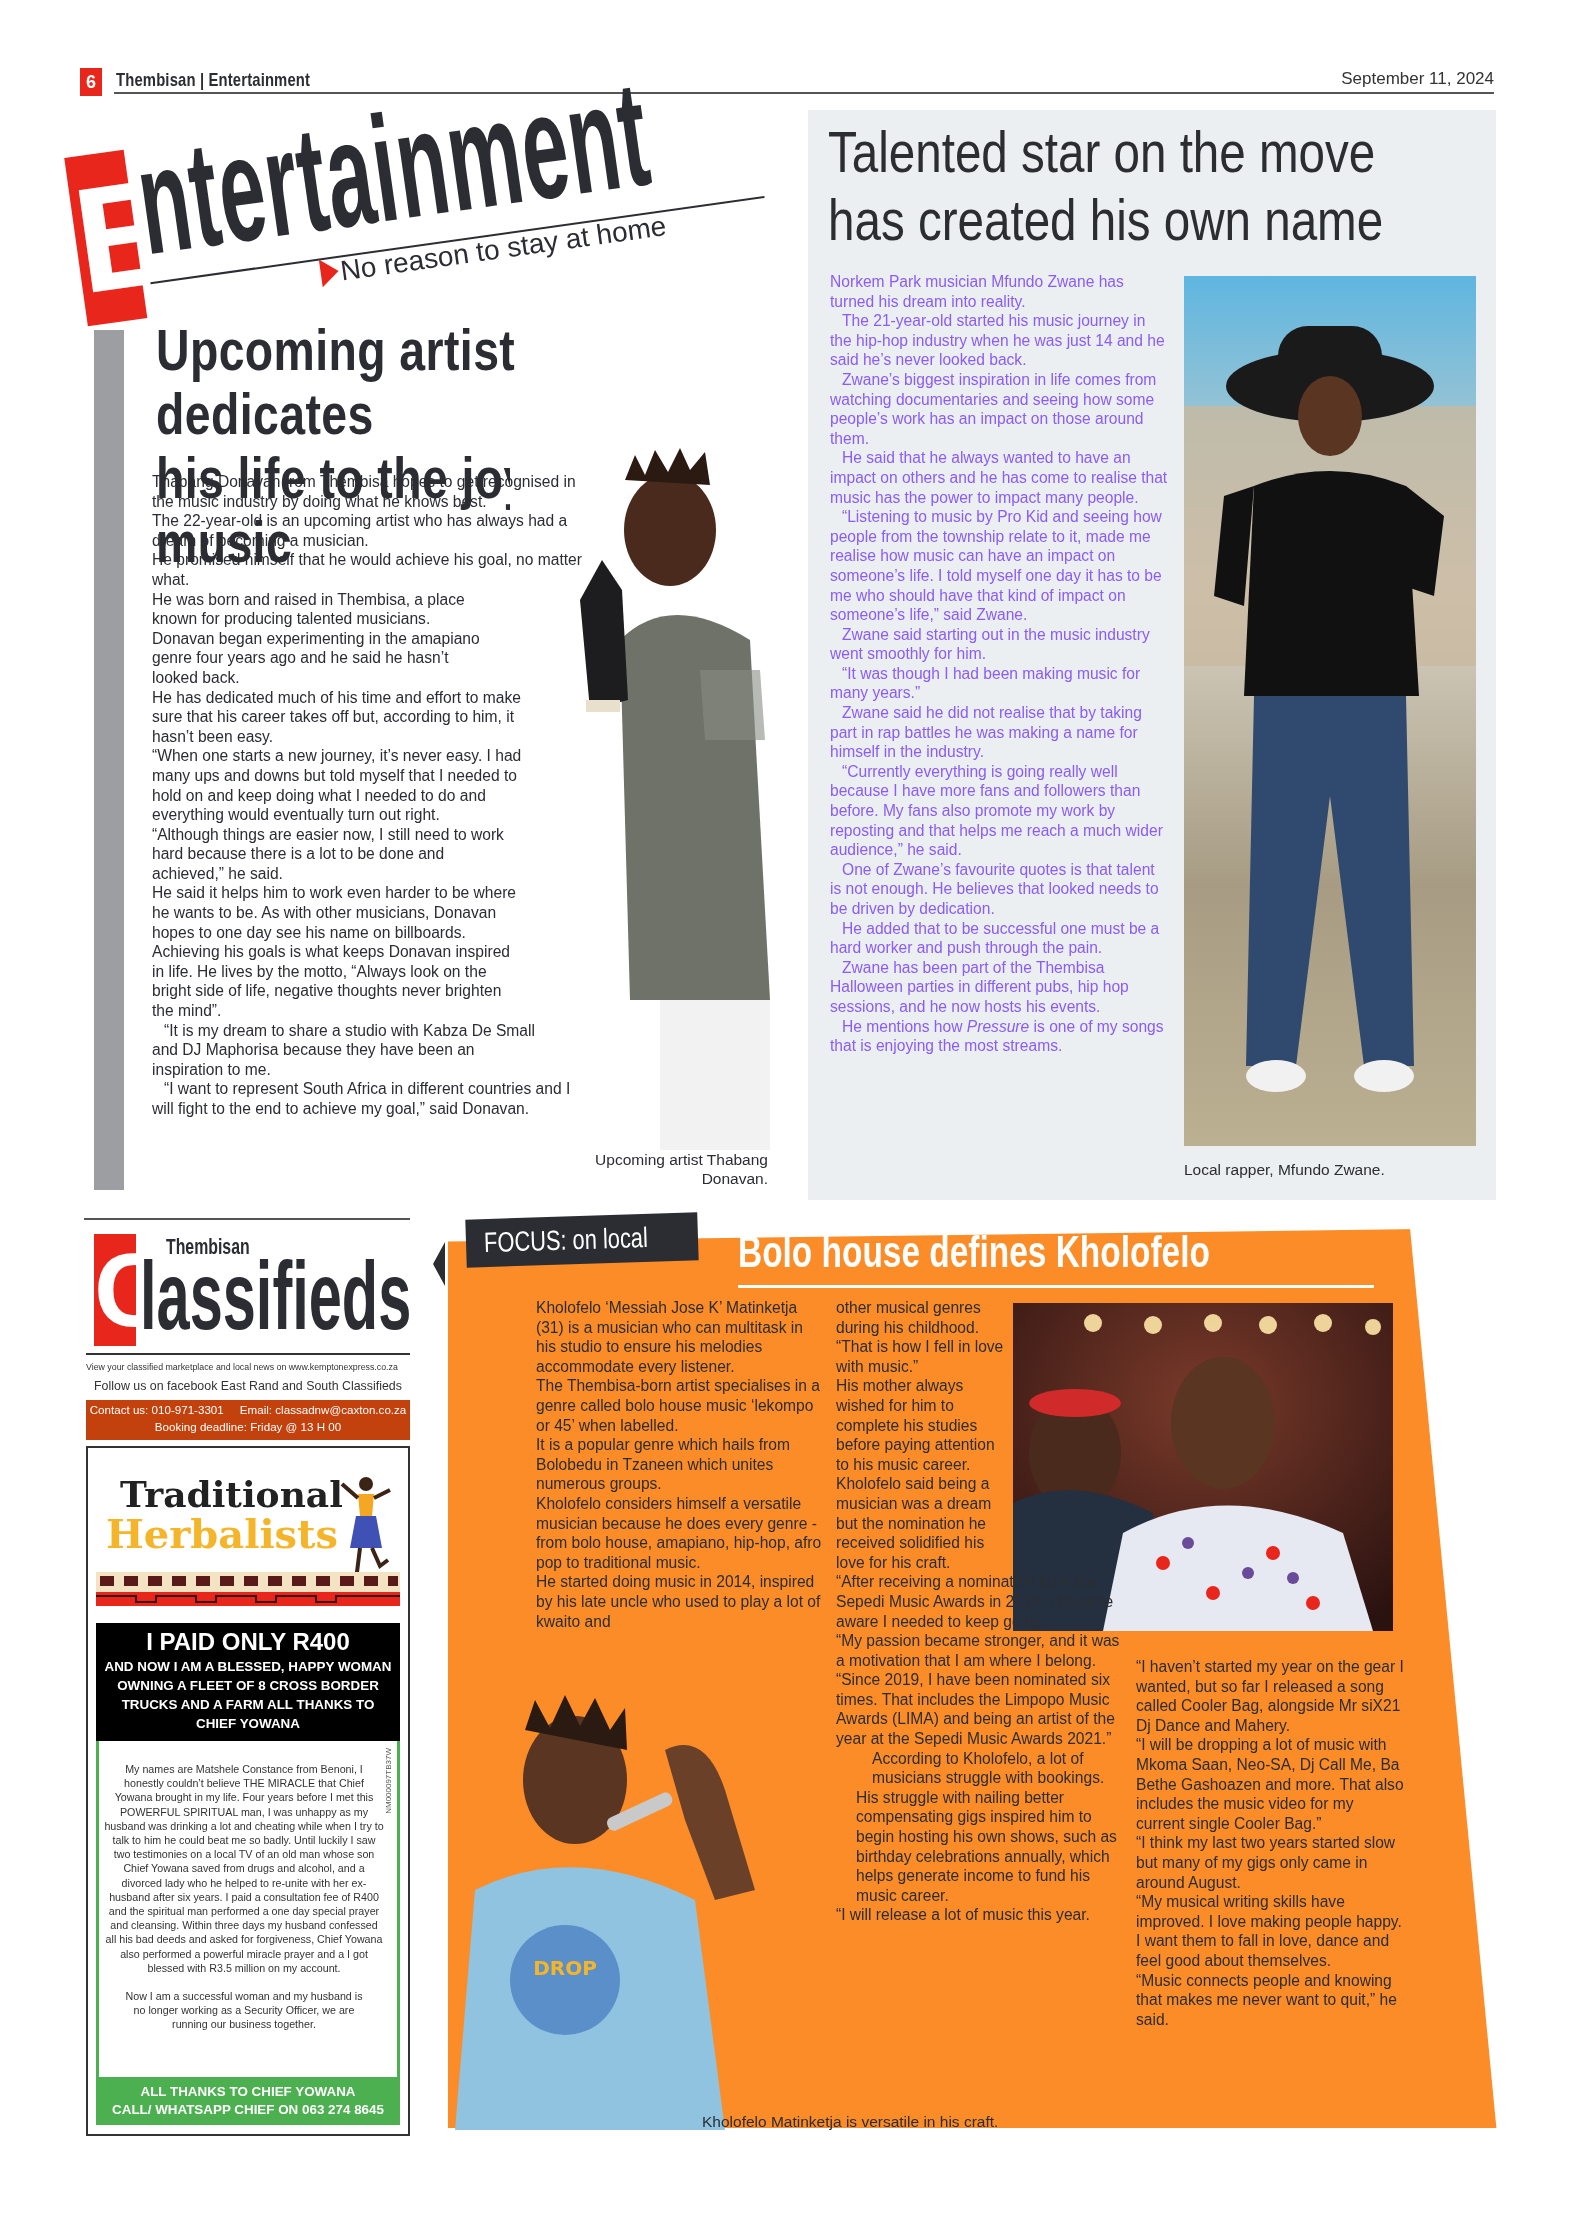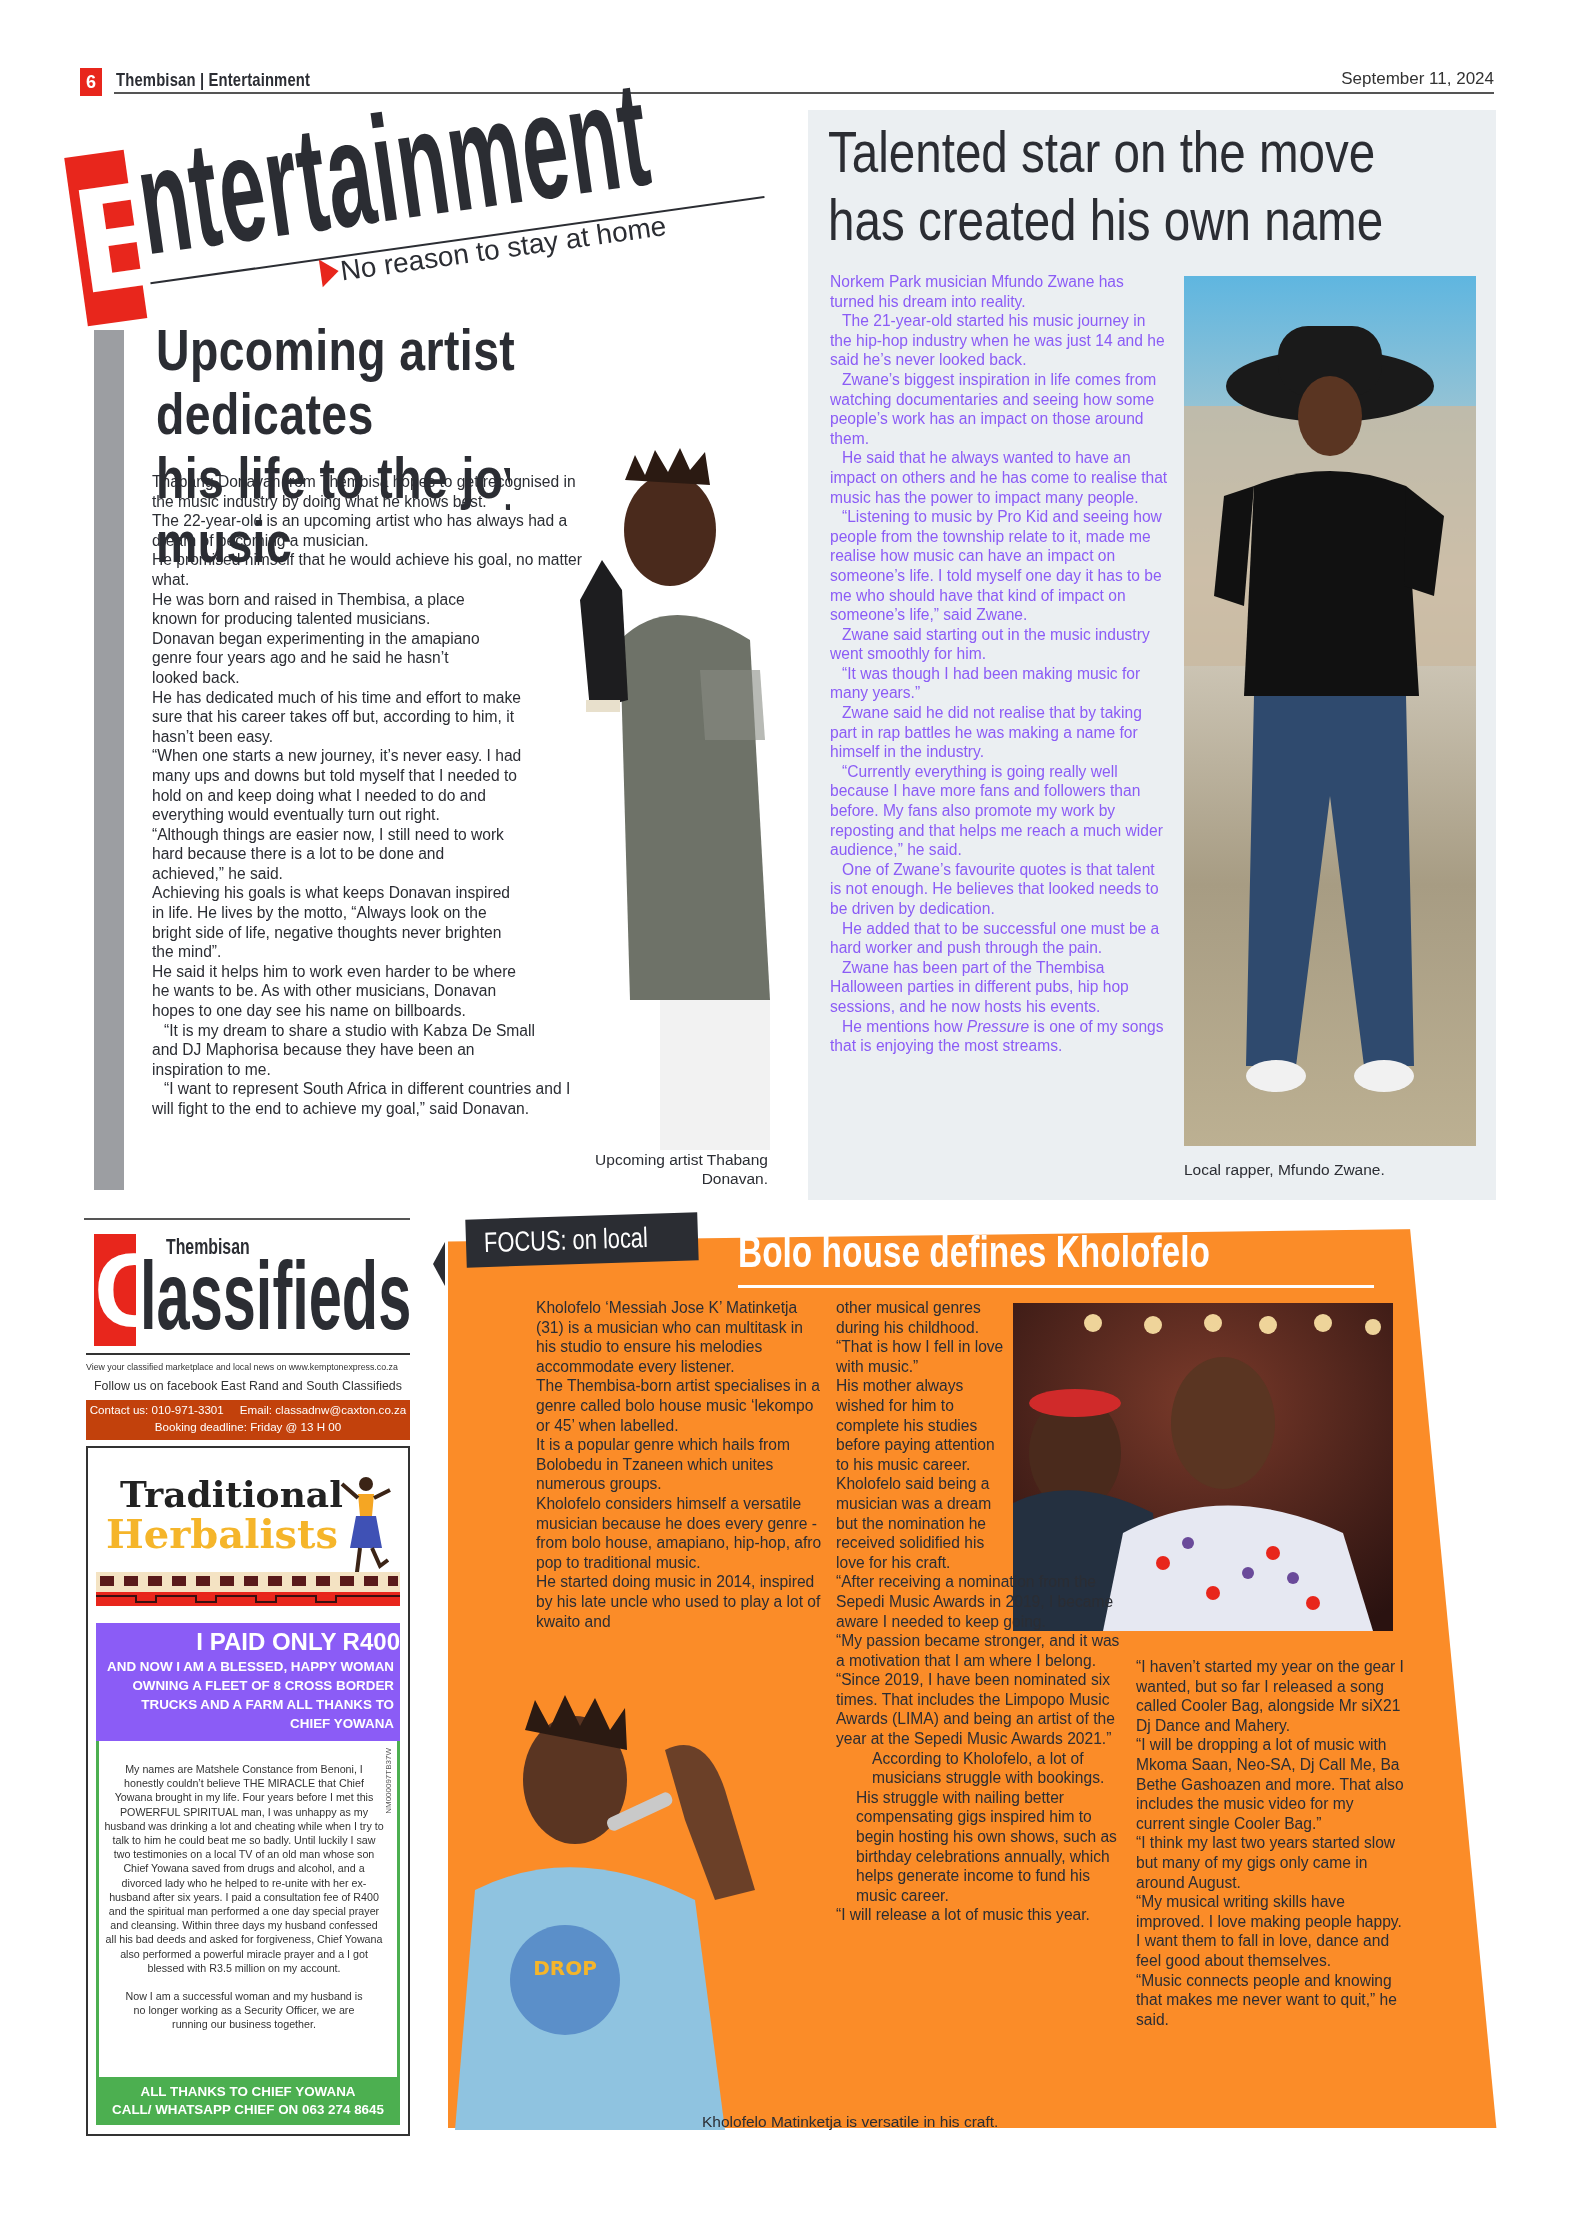--- a/index.html
+++ b/index.html
@@ -58,21 +58,21 @@
   .cls-line1 { left: 86px; top: 1360px; width: 324px; font: 8.8px/14px "Liberation Sans", sans-serif; color: #333; white-space: nowrap; }
   .cls-line2 { left: 86px; top: 1378px; width: 324px; font: 12.4px/16px "Liberation Sans", sans-serif; color: #333; text-align: center; white-space: nowrap; }
   .cls-contact { left: 86px; top: 1400px; width: 324px; height: 40px; background: #c2410c; color: #fff;
     font: 11.6px/17px "Liberation Sans", sans-serif; text-align: center; padding-top: 1px; }
 
   .ad-box { left: 86px; top: 1446px; width: 324px; height: 690px; border: 2px solid #333; background: #fff; }
   .ad-trad { left: 120px; top: 1474px; font: bold 36px/40px "DejaVu Serif", serif; color: #222; }
   .ad-herb { left: 106px; top: 1512px; font: bold 40px/44px "DejaVu Serif", serif; color: #f5b52a; }
   .ad-dancer { left: 336px; top: 1470px; width: 60px; height: 120px; }
   .ad-band { left: 96px; top: 1572px; width: 304px; height: 34px; }
-  .ad-green { left: 96px; top: 1623px; width: 304px; height: 118px; background: #8b5cf6; color: #fff; text-align: right; }
+  .ad-green { left: 96px; top: 1623px; width: 304px; height: 118px; background: #000000; color: #fff; text-align: center; }
   .ad-green .big { font: bold 24px/30px "Liberation Sans", sans-serif; margin-top: 4px; }
   .ad-green .sub { font: bold 13.4px/19px "Liberation Sans", sans-serif; }
   .ad-testi { left: 96px; top: 1741px; width: 304px; height: 336px; border: 3px solid #4caf50; border-top: none; border-bottom: none; background: #fff; }
   .ad-testi-text { left: 104px; top: 1762px; width: 288px; font: 10.7px/14.2px "Liberation Sans", sans-serif; color: #333; text-align: center; }
   .ad-testi-text p { margin: 0 8px 14px 0; }
   .ad-code { left: 384px; top: 1748px; font: 8px/10px "Liberation Sans", sans-serif; color: #555; writing-mode: vertical-rl; transform: rotate(180deg); }
   .ad-footer { left: 96px; top: 2077px; width: 304px; height: 48px; background: #4caf50; color: #fff;
     font: bold 13.4px/18px "Liberation Sans", sans-serif; text-align: center; padding-top: 6px; }
 
   
@@ -131,22 +131,22 @@
 
 <div class="abs s1-body">
   <p>Thabang Donavan from Thembisa hopes to get recognised in the music industry by doing what he knows best.</p>
   <p>The 22-year-old is an upcoming artist who has always had a dream of becoming a musician.</p>
   <p>He promised himself that he would achieve his goal, no matter what.</p>
   <p style="width:360px">He was born and raised in Thembisa, a place known for producing talented musicians.</p>
   <p style="width:340px">Donavan began experimenting in the amapiano genre four years ago and he said he hasn’t looked back.</p>
   <p style="width:380px">He has dedicated much of his time and effort to make sure that his career takes off but, according to him, it hasn’t been easy.</p>
   <p style="width:380px">“When one starts a new journey, it’s never easy. I had many ups and downs but told myself that I needed to hold on and keep doing what I needed to do and everything would eventually turn out right.</p>
   <p style="width:360px">“Although things are easier now, I still need to work hard because there is a lot to be done and achieved,” he said.</p>
+  <p style="width:385px">He said it helps him to work even harder to be where he wants to be. As with other musicians, Donavan hopes to one day see his name on billboards.</p>
   <p style="width:370px">Achieving his goals is what keeps Donavan inspired in life. He lives by the motto, “Always look on the bright side of life, negative thoughts never brighten the mind”.</p>
-  <p style="width:385px">He said it helps him to work even harder to be where he wants to be. As with other musicians, Donavan hopes to one day see his name on billboards.</p>
   <p class="ind" style="width:390px">“It is my dream to share a studio with Kabza De Small and DJ Maphorisa because they have been an inspiration to me.</p>
   <p class="ind" style="width:440px">“I want to represent South Africa in different countries and I will fight to the end to achieve my goal,” said Donavan.</p>
 </div>
 <div class="abs s1-caption">Upcoming artist Thabang Donavan.</div>
 
 <div class="abs s2-panel"></div>
 <div class="abs s2-headline">
   <div>Talented star on the move</div>
   <div>has created his own name</div>
 </div>

